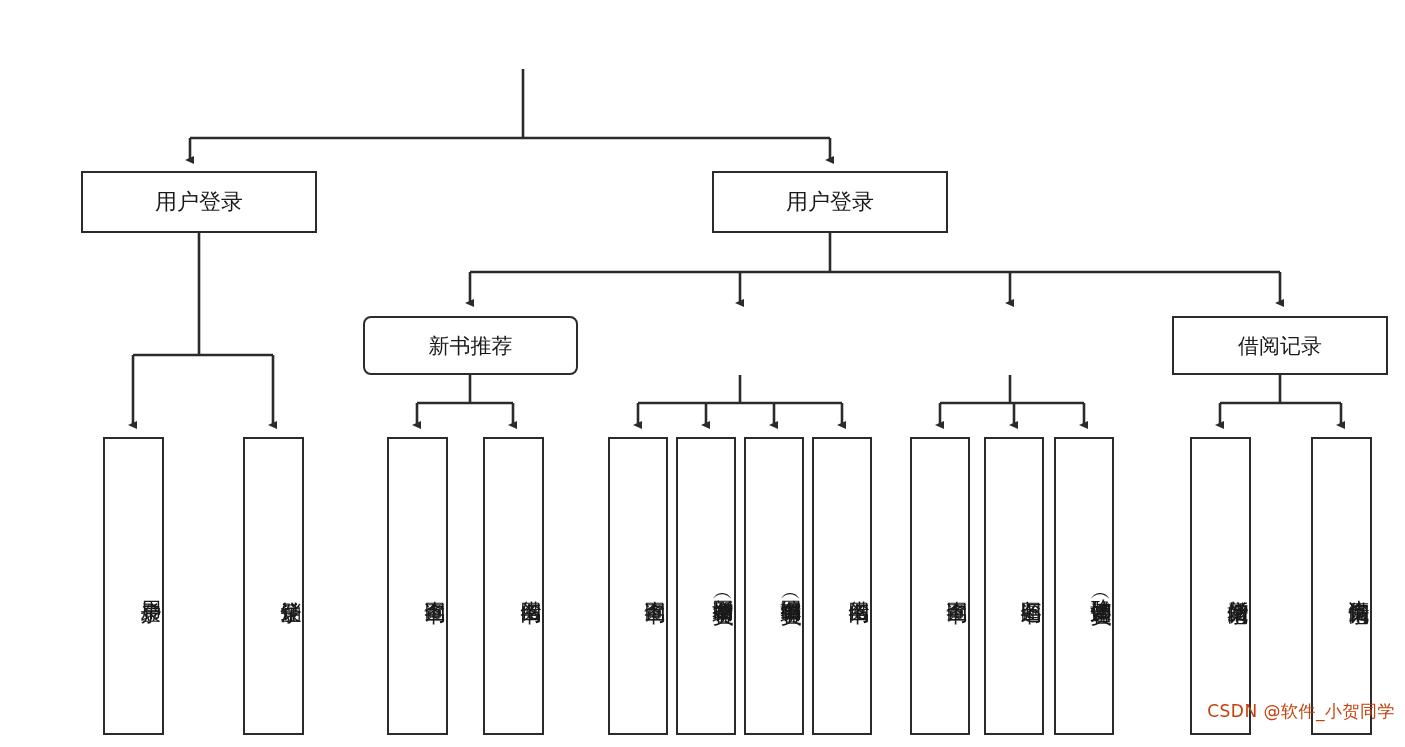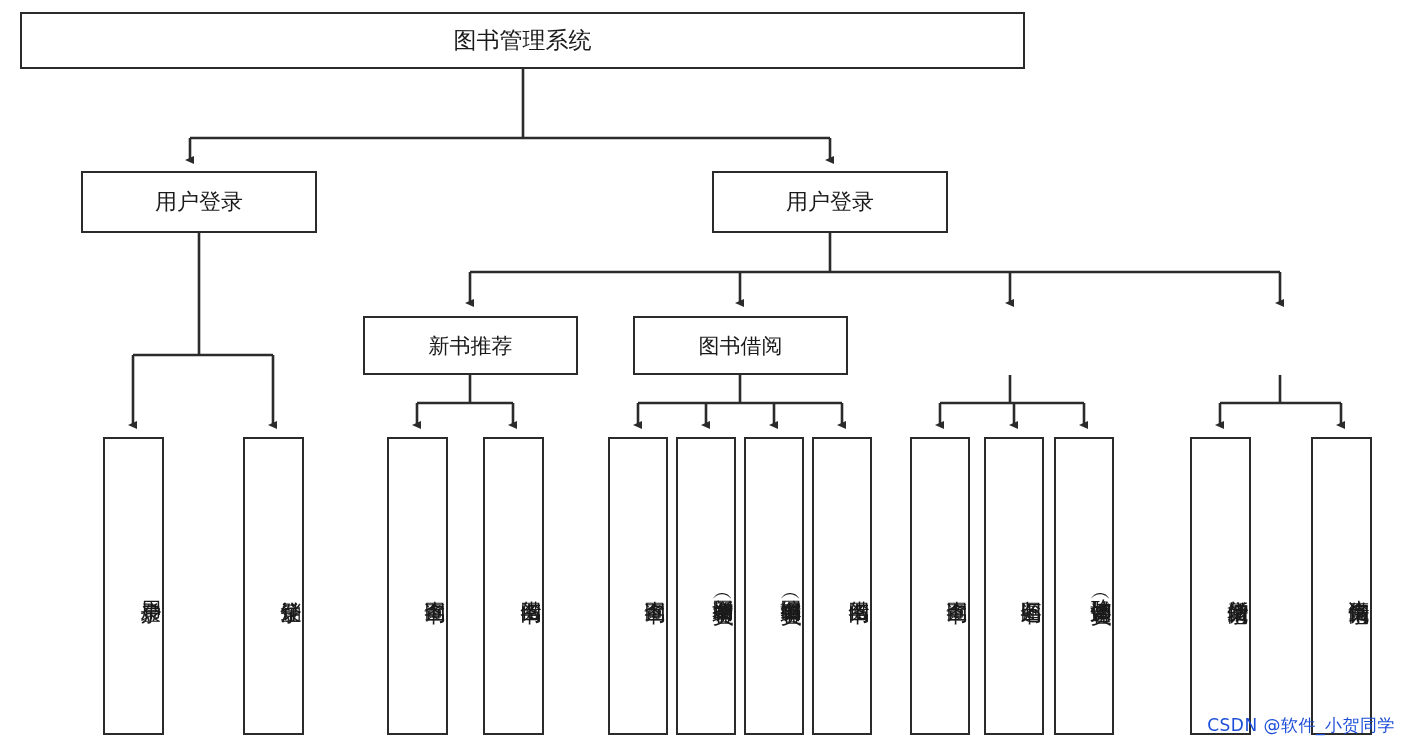--- a/index.html
+++ b/index.html
@@ -55,23 +55,23 @@
     justify-content: center;
   }
   .node.leaf .vtext {
     writing-mode: vertical-rl;
     text-orientation: upright;
     white-space: nowrap;
   }
   .watermark {
     position: absolute;
     right: 10px;
-    bottom: 10px;
+    bottom: 24px;
     font-size: 17px;
-    color: #1d4ed8;
+    color: #c2410c;
     letter-spacing: 0.5px;
     white-space: nowrap;
   }
 </style>
 </head>
 <body>
 
 <div id="canvas">
 
   <svg id="connectors" viewBox="0 0 1405 747" xmlns="http://www.w3.org/2000/svg">
@@ -117,36 +117,33 @@
       <path d="M1014,403 L1014,425" marker-end="url(#arrow)"></path>
       <path d="M1084,403 L1084,425" marker-end="url(#arrow)"></path>
 
       <path d="M1280,375 L1280,403"></path>
       <path d="M1220,403 L1341,403"></path>
       <path d="M1220,403 L1220,425" marker-end="url(#arrow)"></path>
       <path d="M1341,403 L1341,425" marker-end="url(#arrow)"></path>
     </g>
   </svg>
 
-  <div class="node root" style="left: 20px; top: 12px; width: 1005px; height: 57px;">
-    <span>图书管理系统</span>
-  </div>
 
   <div class="node lvl2" style="left: 81px; top: 171px; width: 236px; height: 62px;">
     <span>用户登录</span>
   </div>
   <div class="node lvl2" style="left: 712px; top: 171px; width: 236px; height: 62px;">
     <span>用户登录</span>
   </div>
 
-  <div class="node lvl3" style="left: 363px; top: 316px; width: 215px; height: 59px;">
+  <div class="node lvl3" style="left: 363px; top: 316px; width: 215px; height: 59px; border-radius: 8px;">
     <span>新书推荐</span>
   </div>
-  <div class="node lvl3" style="left: 633px; top: 316px; width: 215px; height: 59px;">
-    <span>图书借阅</span>
+  <div class="node lvl3" style="left: 1172px; top: 316px; width: 216px; height: 59px;">
+    <span>借阅记录</span>
   </div>
 
   <div class="node leaf" style="left: 103px; top: 437px; width: 61px; height: 298px;">
     <span class="vtext">用户登录</span>
   </div>
   <div class="node leaf" style="left: 243px; top: 437px; width: 61px; height: 298px;">
     <span class="vtext">注销登录</span>
   </div>
   <div class="node leaf" style="left: 387px; top: 437px; width: 61px; height: 298px;">
     <span class="vtext">查询图书</span>

